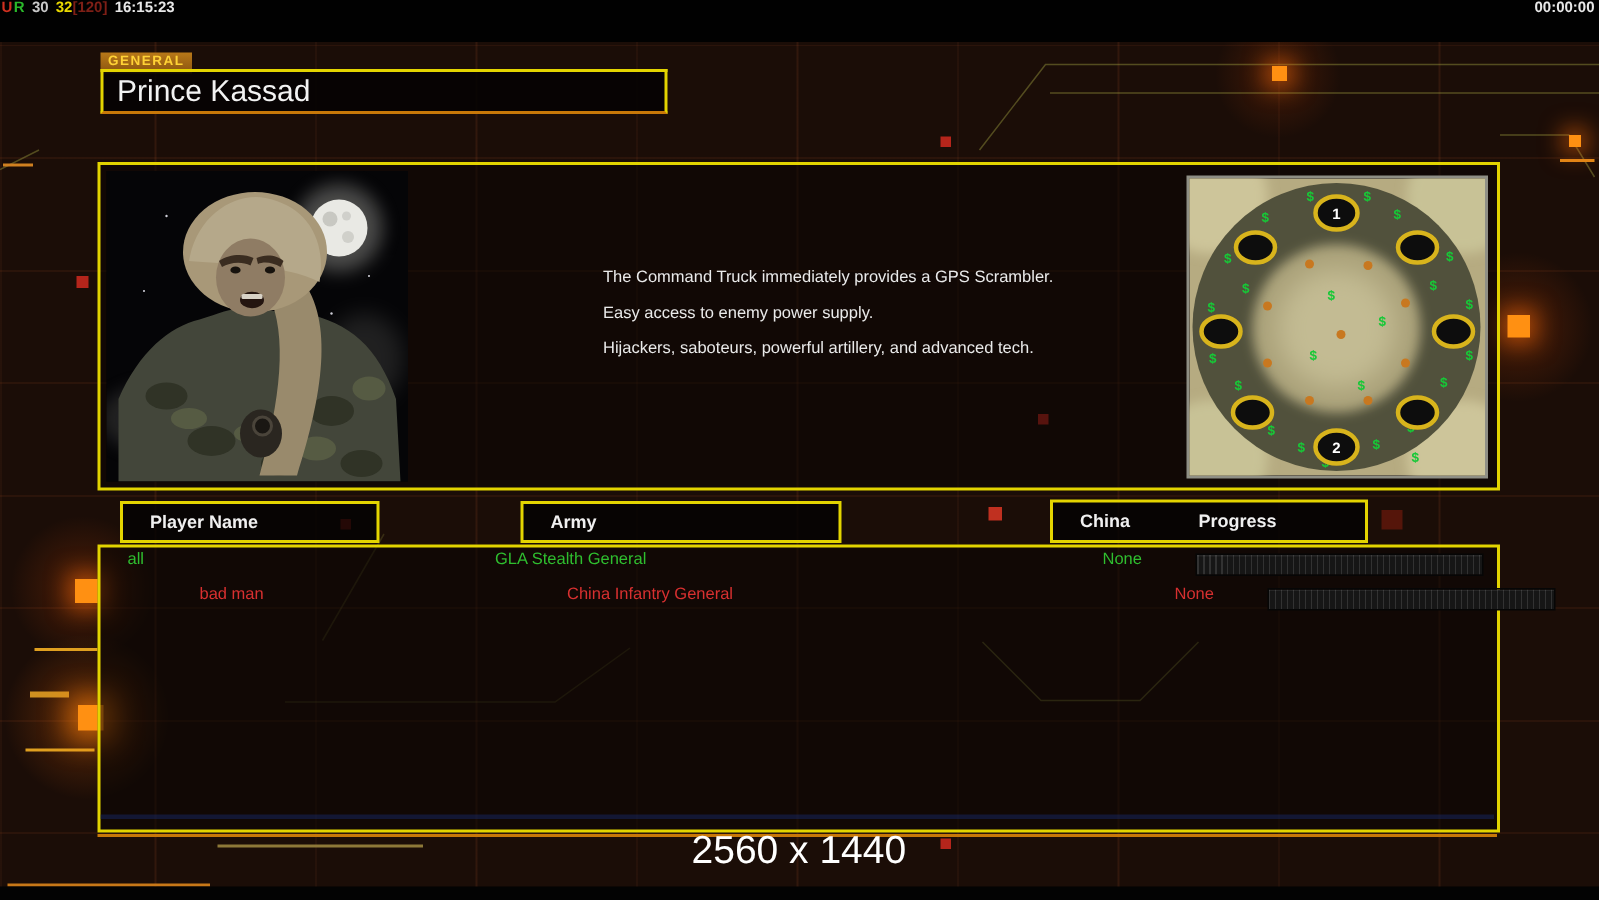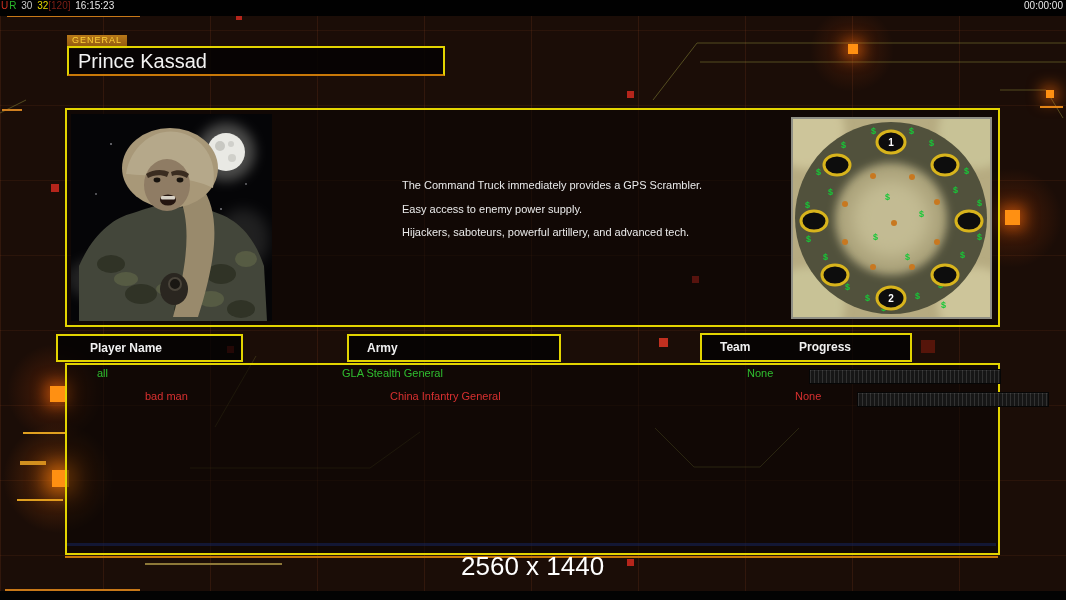--- a/index.html
+++ b/index.html
@@ -9,47 +9,47 @@
     background-image:
       repeating-linear-gradient(90deg,rgba(200,95,45,.13) 0 1px,transparent 1px 107px),
       repeating-linear-gradient(180deg,rgba(200,95,45,.09) 0 1px,transparent 1px 75px);
     background-position:103px 30px;}
   .glowfield{position:absolute;inset:0;background:
       radial-gradient(circle at 1012px 218px,rgba(255,90,10,.22),transparent 50px),
       radial-gradient(circle at 58px 478px,rgba(255,110,10,.30),transparent 55px),
       radial-gradient(circle at 55px 392px,rgba(255,90,10,.22),transparent 48px),
       radial-gradient(circle at 852px 50px,rgba(255,90,10,.18),transparent 42px);}
   .traces{position:absolute;inset:0;}
-  .topbar{position:absolute;left:0;top:0;width:100%;height:16px;background:#010101;
-          font-size:10px;font-weight:normal;line-height:12px;color:#e8e8e8;}
+  .topbar{position:absolute;left:0;top:0;width:100%;height:28px;background:#010101;
+          font-size:10px;font-weight:bold;line-height:12px;color:#e8e8e8;}
   .topbar .seg{padding:0 1px;}
   .clock{position:absolute;right:3px;top:0;}
   .dash{position:absolute;height:2px;background:#c87818;}
   .gsq{position:absolute;background:#ff9012;box-shadow:0 0 14px 5px rgba(255,110,10,.5);}
   .rsq{position:absolute;background:#b5251b;}
   .gen-tab{position:absolute;left:67px;top:35px;height:14px;padding:0 5px;
            background:linear-gradient(#b87818,#8a5410);color:#ffd236;font-size:9px;
-           font-weight:normal;letter-spacing:1px;line-height:11px;}
+           font-weight:bold;letter-spacing:1px;line-height:11px;}
   .name-box{position:absolute;left:67px;top:46px;width:365px;height:26px;
             border:2px solid #e3d400;border-bottom-color:#c87808;background:rgba(4,2,2,.85);
             color:#f2f2f2;font-size:20px;line-height:26px;padding-left:9px;}
   .panel{position:absolute;border:2px solid #e3d400;background:rgba(10,5,3,.55);}
   #top-panel{left:65px;top:108px;width:931px;height:215px;}
   #lower-panel{left:65px;top:363px;width:931px;height:188px;}
   .portrait{position:absolute;left:4px;top:4px;width:201px;height:207px;background:#050507;}
   .strategy{position:absolute;left:335px;top:69px;color:#eaeaea;font-size:11px;}
   .strategy div{margin-bottom:11.5px;white-space:nowrap;}
   .mm{position:absolute;left:724px;top:7px;width:197px;height:198px;border:2px solid #8f8f85;}
   .hbox{position:absolute;border:2px solid #e3d400;background:rgba(4,2,2,.82);color:#f0f0f0;
         font-size:12px;font-weight:bold;line-height:24px;}
-  #h-player{left:56px;top:334px;width:151px;height:24px;padding-left:32px;}
+  #h-player{left:80px;top:334px;width:151px;height:24px;padding-left:18px;}
   #h-army{left:316px;top:334px;width:192px;height:24px;padding-left:18px;margin-left:31px;}
   #h-team{left:700px;top:333px;width:208px;height:25px;}
   #h-team .t1{position:absolute;left:18px;} #h-team .t2{position:absolute;left:97px;}
-  .row{position:absolute;left:12px;width:100%;height:20px;font-size:11px;}
+  .row{position:absolute;left:0;width:100%;height:20px;font-size:11px;}
   .row .p{position:absolute;left:18px;} .row .a{position:absolute;left:263px;}
   .row .t{position:absolute;left:668px;}
   .bar{position:absolute;left:730px;top:2px;width:190px;height:13px;
        background:repeating-linear-gradient(90deg,#323232 0 1px,#161616 1px 4px);
        border:1px solid #060606;box-shadow:inset 0 1px 0 rgba(255,255,255,.07);}
   .green{color:#2fbe2f;} .red{color:#d83030;}
   .navline{position:absolute;left:67px;top:543px;width:929px;height:3px;background:rgba(22,42,110,.45);}
   .underline-orange{position:absolute;left:65px;top:556px;width:933px;height:2px;background:#c87808;}
   .res{position:absolute;left:461px;top:551px;font-size:26px;color:#fff;}
   .botbar{position:absolute;left:0;top:591px;width:100%;height:9px;background:#030303;}
@@ -236,21 +236,21 @@
     </svg>
   </div>
 
   <div class="hbox" id="h-player">
     <span>Player Name</span>
   </div>
   <div class="hbox" id="h-army">
     <span>Army</span>
   </div>
   <div class="hbox" id="h-team">
-    <span class="t1">Team</span>
+    <span class="t1">China</span>
     <span class="t2">Progress</span>
   </div>
 
   <div class="panel" id="lower-panel">
     <div class="row green" style="top:2px;">
       <span class="p">all</span>
       <span class="a">GLA Stealth General</span>
       <span class="t">None</span>
       <span class="bar"></span>
     </div>

